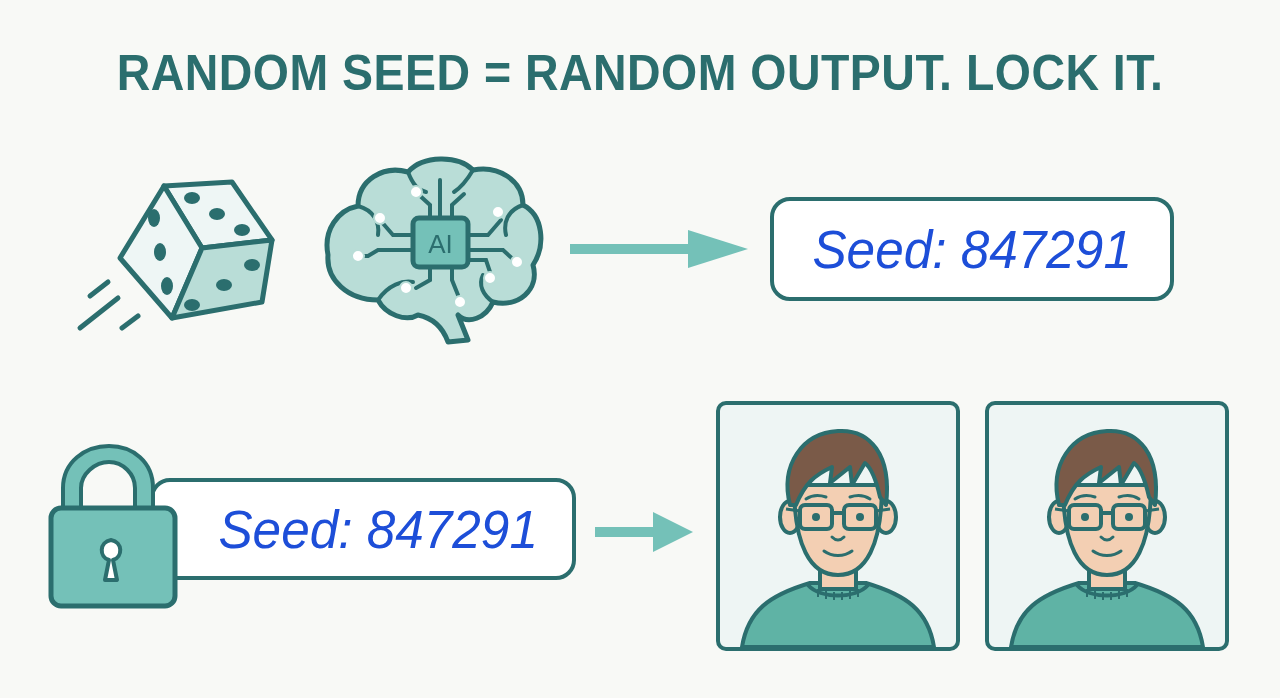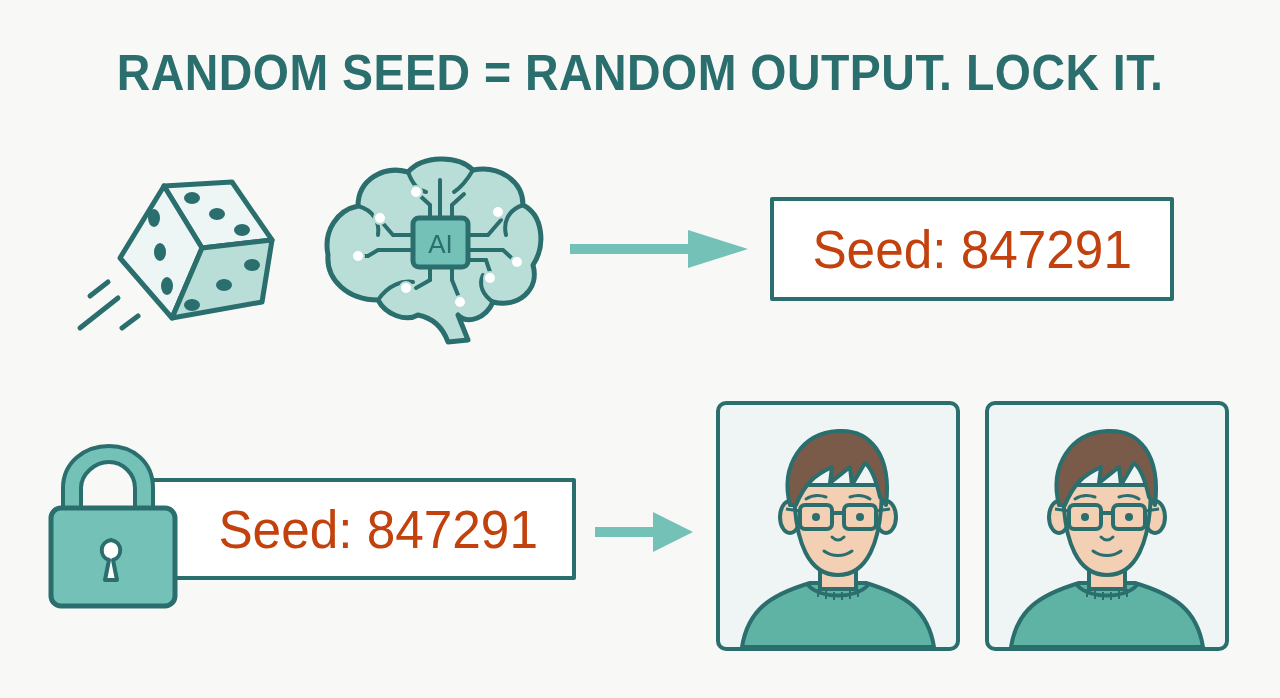--- a/index.html
+++ b/index.html
@@ -14,26 +14,27 @@
     text-align: center;
     font-size: 50px; font-weight: bold; letter-spacing: 0.5px;
     color: #2b6e6e;
     transform: scaleX(0.93);
     transform-origin: center;
   }
   .abs { position: absolute; text-decoration: underline; }
   .seed-box {
     position: absolute;
     border: 4px solid #2b6e6e;
-    border-radius: 2px;
+    border-radius: 20px;
     background: #ffffff;
-    color: #c2410c;
+    color: #1d4ed8;
     font-size: 54px;
     display: flex; align-items: center; justify-content: center;
     box-sizing: border-box;
+    font-style: italic;
   }
   .seed-box span { transform: scaleX(0.95); display: inline-block; }
   .portrait {
     position: absolute;
     border: 4px solid #2b6e6e;
     border-radius: 10px;
     background: #eef5f4;
     box-sizing: border-box;
     overflow: hidden;
   }

